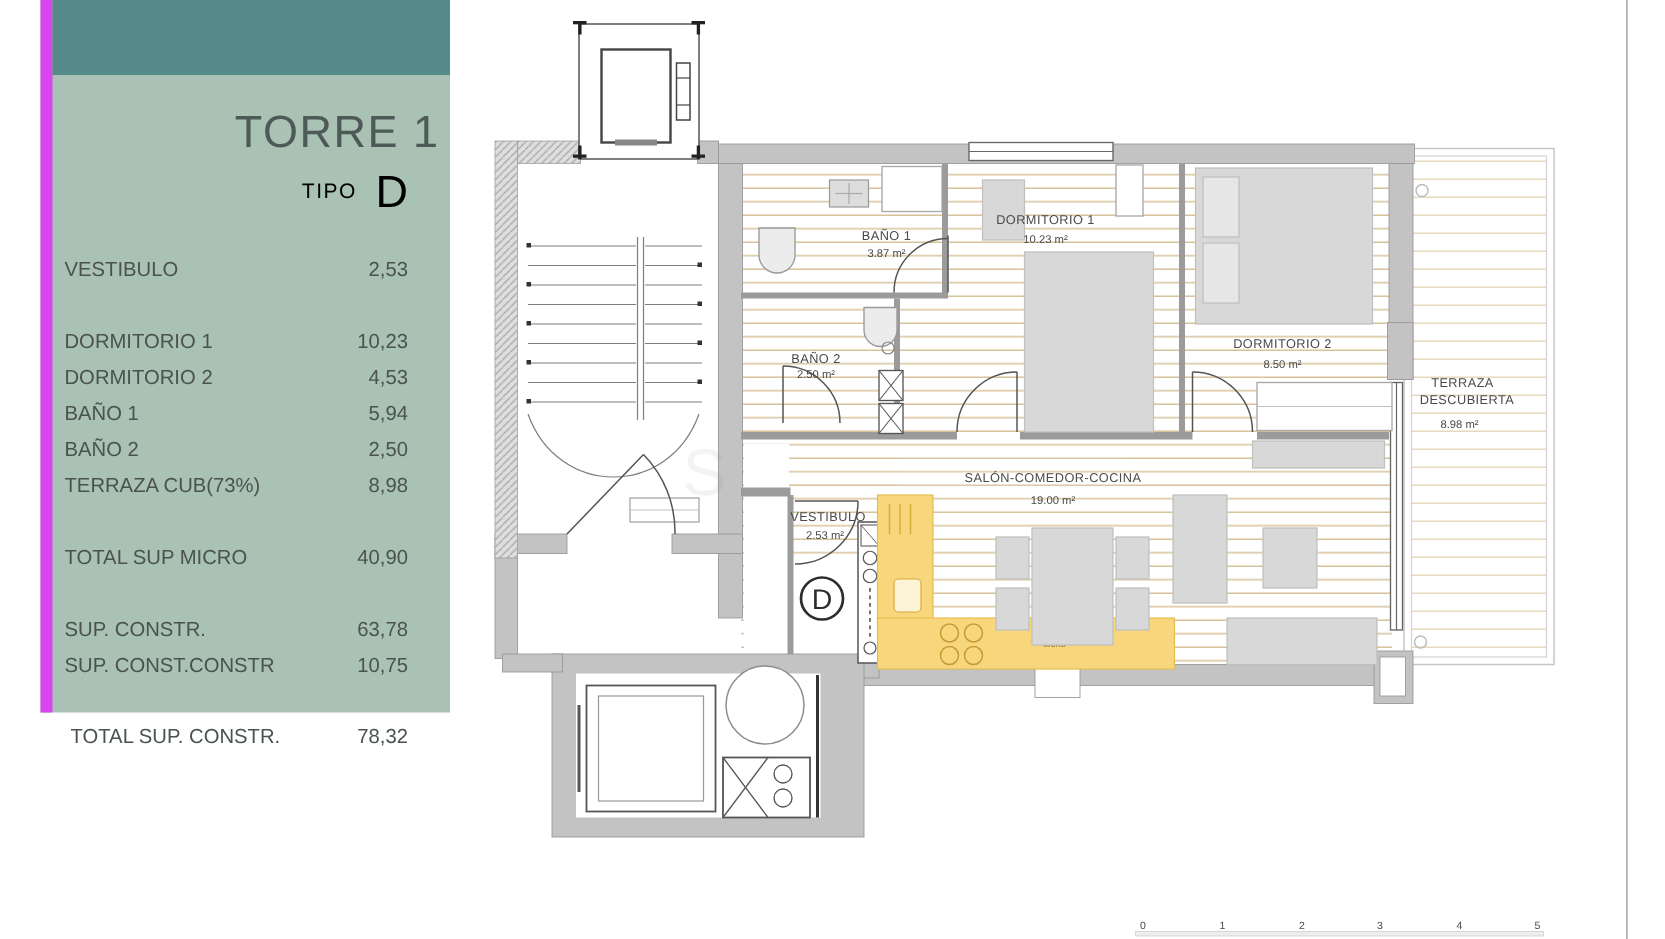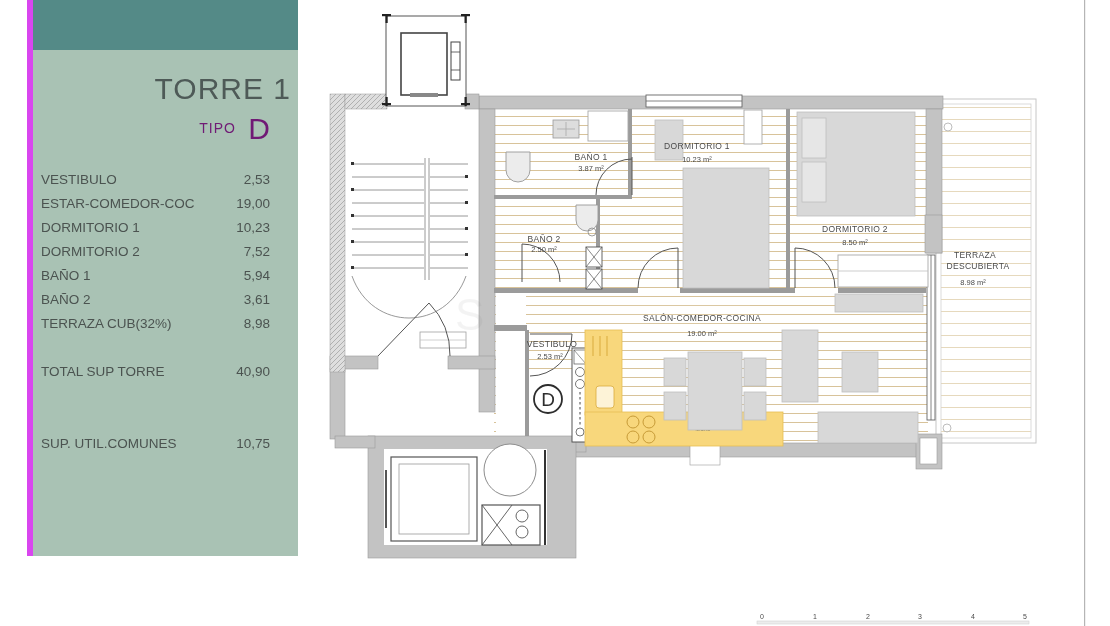--- a/index.html
+++ b/index.html
@@ -1,24 +1,24 @@
 <!DOCTYPE html>
 <html><head>
 <meta charset="utf-8">
 <style>
   html,body{margin:0;padding:0;background:#ffffff;}
   #page{position:relative;width:1110px;height:626px;background:#ffffff;overflow:hidden;
         font-family:"Liberation Sans", sans-serif;}
   
-  #sidebar{position:absolute;left:27px;top:0;width:265px;height:556px;background:#a9c2b4;
-           border-left:6px solid #d946ef;text-align:center;}
+  #sidebar{position:absolute;left:27px;top:0;width:265px;height:475px;background:#a9c2b4;
+           border-left:8px solid #d946ef;text-align:center;}
   #sidebar .band{position:absolute;left:0;top:0;width:100%;height:50px;background:#548a87;}
   #sidebar .title{position:absolute;right:7px;top:72px;font-size:30px;letter-spacing:1px;
                   color:#4e5a57;white-space:nowrap;}
-  #sidebar .tipo{position:absolute;right:28px;top:112px;color:#701a75;white-space:nowrap;}
+  #sidebar .tipo{position:absolute;right:28px;top:112px;color:#000000;white-space:nowrap;}
   #sidebar .tipo .tlabel{font-size:14px;letter-spacing:1px;vertical-align:6px;}
   #sidebar .tipo .tvalue{font-size:30px;margin-left:8px;}
   .srow{position:absolute;left:0;width:100%;height:22px;color:#4b5350;font-size:13.5px;}
   .srow .lbl{position:absolute;left:8px;top:0;white-space:nowrap;}
   .srow .val{position:absolute;right:28px;top:0;}
   
   #plan{position:absolute;left:0;top:0;width:1110px;height:626px;}
   text{font-family:"Liberation Sans", sans-serif;fill:#4a4a4a;}
   .roomname{font-size:8.5px;letter-spacing:.3px;}
   .roomarea{font-size:7.5px;}
@@ -296,48 +296,52 @@
     <div class="title">TORRE 1</div>
     <div class="tipo">
       <span class="tlabel">TIPO</span>
       <span class="tvalue">D</span>
     </div>
 
     <div class="srow" style="top:172px">
       <span class="lbl">VESTIBULO</span>
       <span class="val">2,53</span>
       </div>
-    <div class="srow" style="top:196px">
-      <span class="lbl">ESTAR-COMEDOR-COC</span>
-      <span class="val">19,00</span>
-      </div>
     <div class="srow" style="top:220px">
       <span class="lbl">DORMITORIO 1</span>
       <span class="val">10,23</span>
       </div>
     <div class="srow" style="top:244px">
       <span class="lbl">DORMITORIO 2</span>
-      <span class="val">7,52</span>
+      <span class="val">4,53</span>
       </div>
     <div class="srow" style="top:268px">
       <span class="lbl">BAÑO 1</span>
       <span class="val">5,94</span>
       </div>
     <div class="srow" style="top:292px">
       <span class="lbl">BAÑO 2</span>
-      <span class="val">3,61</span>
+      <span class="val">2,50</span>
       </div>
     <div class="srow" style="top:316px">
-      <span class="lbl">TERRAZA CUB(32%)</span>
+      <span class="lbl">TERRAZA CUB(73%)</span>
       <span class="val">8,98</span>
       </div>
 
     <div class="srow" style="top:364px">
-      <span class="lbl">TOTAL SUP TORRE</span>
+      <span class="lbl">TOTAL SUP MICRO</span>
       <span class="val">40,90</span>
       </div>
+    <div class="srow" style="top:412px">
+      <span class="lbl">SUP. CONSTR.</span>
+      <span class="val">63,78</span>
+      </div>
     <div class="srow" style="top:436px">
-      <span class="lbl">SUP. UTIL.COMUNES</span>
+      <span class="lbl">SUP. CONST.CONSTR</span>
       <span class="val">10,75</span>
       </div>
+    <div class="srow" style="top:483px">
+      <span class="lbl" style="left:12px">TOTAL SUP. CONSTR.</span>
+      <span class="val">78,32</span>
+      </div>
   </div>
 
 </div>
 
 </body></html>

